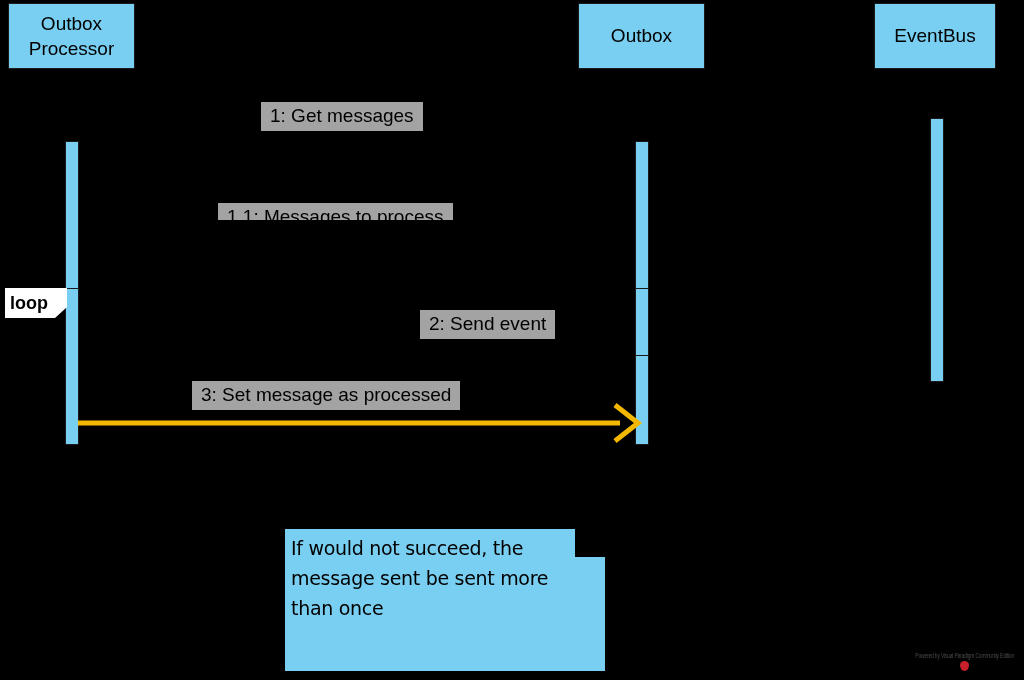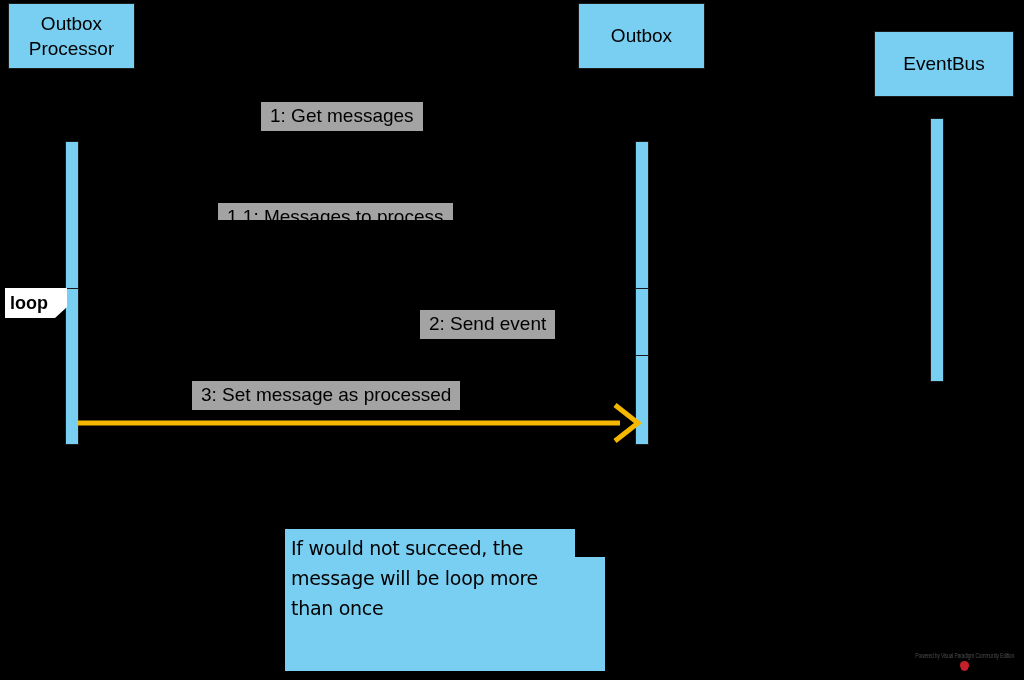--- a/index.html
+++ b/index.html
@@ -27,21 +27,21 @@
     justify-content: center;
     text-align: center;
     color: #000000;
     font-size: 19px;
     line-height: 1.32;
     padding: 2px 4px;
     white-space: pre-line;
   }
   #participant-outbox-processor { left: 8px;   top: 3px; width: 127px; height: 66px; }
   #participant-outbox           { left: 578px; top: 3px; width: 127px; height: 66px; }
-  #participant-eventbus         { left: 874px; top: 3px; width: 140px; height: 66px; margin-top: 28px; }
+  #participant-eventbus         { left: 874px; top: 3px; width: 122px; height: 66px; }
 
   
   .activation {
     position: absolute;
     box-sizing: border-box;
     background: #79CFF2;
     border: 1px solid #1A1A1A;
   }
   #activation-processor-a { left: 65px;  top: 141px; width: 14px; height: 148px; }
   #activation-processor-b { left: 65px;  top: 288px; width: 14px; height: 157px; }
@@ -186,20 +186,20 @@
   <svg id="arrow-set-processed" width="580" height="44" viewBox="0 0 580 44">
     <line x1="8" y1="21" x2="550" y2="21" stroke="#F5B800" stroke-width="5"></line>
     <polyline points="545,3 568,21 545,39" fill="none" stroke="#F5B800" stroke-width="5" stroke-linejoin="miter" stroke-linecap="butt"></polyline>
   </svg>
 
   <div id="note-shape">
     <svg width="320" height="142" viewBox="0 0 320 142">
       <polygon points="0,0 290,0 290,28 320,28 320,142 0,142" fill="#79CFF2"></polygon>
     </svg>
   </div>
-  <div id="note-text">If would not succeed, the message will be loop more than once</div>
+  <div id="note-text">If would not succeed, the message sent be sent more than once</div>
 
   <div id="watermark">
     <span id="watermark-text">Powered by Visual Paradigm Community Edition</span>
     <span id="watermark-logo"></span>
   </div>
 
 </div>
 
 </body></html>

